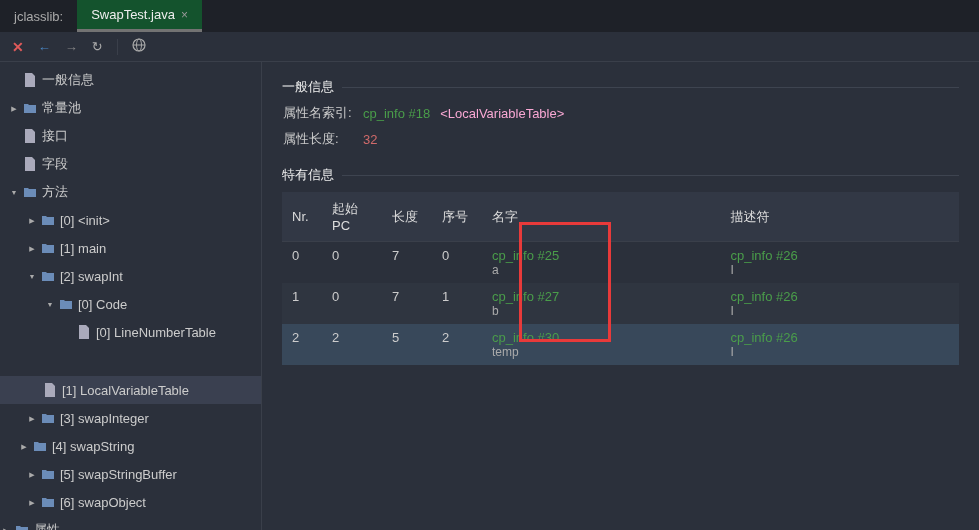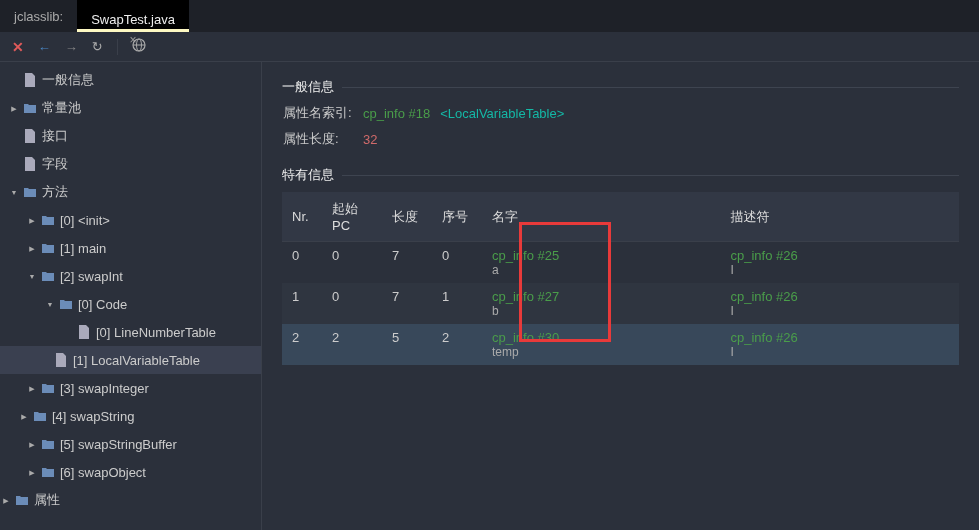--- a/index.html
+++ b/index.html
@@ -1,19 +1,19 @@
 <!DOCTYPE html>
 <html><head>
 <meta charset="utf-8">
 <style>
 * { margin:0; padding:0; box-sizing:border-box; font-family:"Segoe UI",Arial,sans-serif; font-size:13px; }
 body { background:#252a33; color:#ccc; width:979px; height:530px; overflow:hidden; }
 .tabs { display:flex; background:#1e2128; height:32px; align-items:stretch; }
 .tab { padding:12px 14px; display:flex; align-items:center; gap:6px; color:#aaa; cursor:pointer; }
-.tab.active { background:#000000; color:#eee; border-bottom:3px solid #fef9c3;flex-direction:column; }
+.tab.active { background:#14532d; color:#eee; border-bottom:3px solid #737373; }
 .tab .close { color:#999; font-size:12px; }
 .toolbar { display:flex; align-items:center; gap:14px; padding:4px 12px; background:#2b303b; border-bottom:1px solid #3a3f4a; height:30px; }
 .toolbar .x { color:#e05a5a; font-weight:bold; font-size:14px; }
 .toolbar .arrow { color:#4a88c7; }
 .toolbar .sep { width:1px; height:16px; background:#3a3f4a; }
 .toolbar .globe { color:#aaa; }
 .main { display:flex; height:calc(530px - 62px); }
 .sidebar { width:262px; background:#2b303b; border-right:1px solid #3a3f4a; overflow-y:auto; padding-top:4px; }
 .tree-node { display:flex; align-items:center; height:28px; cursor:pointer; color:#ccc; white-space:nowrap; }
 .tree-node.selected { background:#3a4050; }
@@ -22,21 +22,21 @@
 .chev.down::before { content:"▼"; transform:scale(0.7); display:inline-block; }
 .icon { width:16px; height:16px; display:inline-flex; align-items:center; justify-content:center; margin:0 4px 0 2px; }
 .icon.folder svg { fill:#6b8cb8; }
 .icon.file svg { fill:#aab; }
 .content { flex:1; padding:16px 20px; background:#2b303b; overflow:auto; }
 .section-title { color:#eee; font-size:13px; margin-bottom:8px; position:relative; }
 .section-title::after { content:""; position:absolute; left:60px; right:0; top:50%; height:1px; background:#3e4450; }
 .field-row { display:flex; gap:10px; margin:8px 1px; align-items:center; }
 .field-label { color:#ccc; min-width:70px; }
 .link { color:#4a9d4a; cursor:pointer; }
-.red-tag { color:#14b8a6; }
+.red-tag { color:#f9a8d4; }
 .red-val { color:#d06a6a; }
 table { width:100%; border-collapse:collapse; margin-top:6px; }
 th { text-align:left; padding:8px 10px; background:#323845; color:#ddd; font-weight:normal; border-bottom:1px solid #3a3f4a; }
 td { padding:6px 10px; vertical-align:top; color:#ccc; }
 tr.row-alt { background:#2f3540; }
 tr.row-sel td { background:#38485a; }
 .sub { color:#aaa; font-size:12px; }
 .highlight-box { position:absolute; border:3px solid #e83a3a; pointer-events:none; }
 .rel { position:relative; }
 </style>
@@ -151,21 +151,21 @@
       </div>
       <div class="tree-node" style="padding-left: 62px;">
         <span class="chev "></span>
         <span class="icon file">
           <svg width="12" height="14" viewBox="0 0 12 14">
             <path d="M1 0h7l3 3v11H1z"></path>
           </svg>
         </span>
         <span>[0] LineNumberTable</span>
       </div>
-      <div class="tree-node selected" style="padding-left: 39px;">
+      <div class="tree-node selected" style="padding-left: 28px; margin-top: 30px;">
         <span class="chev "></span>
         <span class="icon file">
           <svg width="12" height="14" viewBox="0 0 12 14">
             <path d="M1 0h7l3 3v11H1z"></path>
           </svg>
         </span>
         <span>[1] LocalVariableTable</span>
       </div>
       <div class="tree-node" style="padding-left: 26px;">
         <span class="chev right"></span>

